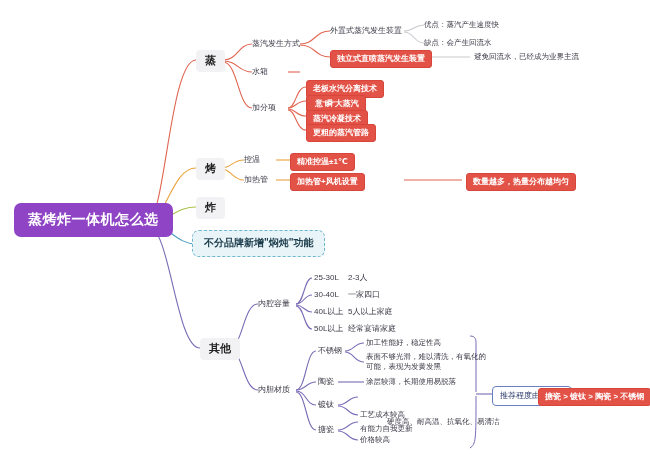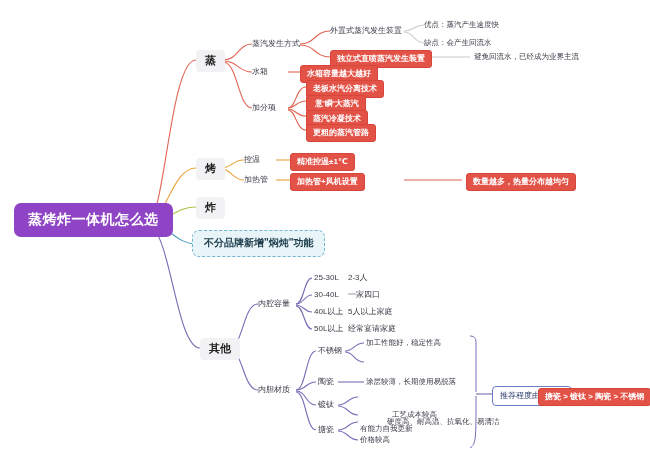--- a/index.html
+++ b/index.html
@@ -119,21 +119,20 @@
   <div class="node plain" style="left:252px;top:39px;">蒸汽发生方式</div>
 
   <div class="node plain" style="left:330px;top:26px;">外置式蒸汽发生装置</div>
   <div class="node plain-sm" style="left:424px;top:20px;">优点：蒸汽产生速度快</div>
   <div class="node plain-sm" style="left:424px;top:38px;">缺点：会产生回流水</div>
 
   <div class="node redbox" style="left:330px;top:50px;">独立式直喷蒸汽发生装置</div>
   <div class="node plain-sm" style="left:474px;top:52px;">避免回流水，已经成为业界主流</div>
 
   <div class="node plain" style="left:252px;top:67px;">水箱</div>
-  <div class="node redbox" style="left:300px;top:65px;">水箱容量越大越好</div>
 
   <div class="node plain" style="left:252px;top:103px;">加分项</div>
   <div class="node redbox" style="left:306px;top:80px;">老板水汽分离技术</div>
   <div class="node redbox" style="left:306px;top:95px;padding-left:8px;">意'瞬'大蒸汽</div>
   <div class="node redbox" style="left:306px;top:110px;">蒸汽冷凝技术</div>
   <div class="node redbox" style="left:306px;top:124px;">更粗的蒸汽管路</div>
 
   <div class="node lv1" style="left:196px;top:158px;">烤</div>
   <div class="node plain" style="left:244px;top:155px;">控温</div>
   <div class="node redbox" style="left:290px;top:153px;">精准控温±1℃</div>
@@ -159,27 +158,28 @@
     <span class="rng">40L以上</span><span>5人以上家庭</span>
   </div>
   <div class="node plain capacity" style="left:314px;top:324px;">
     <span class="rng">50L以上</span><span>经常宴请家庭</span>
   </div>
 
   <div class="node plain" style="left:258px;top:385px;">内胆材质</div>
 
   <div class="node plain" style="left:318px;top:346px;">不锈钢</div>
   <div class="node plain-sm" style="left:366px;top:338px;">加工性能好，稳定性高</div>
+  <div class="node plain-sm wrap2" style="left:366px;top:352px;">表面不够光滑，难以清洗，有氧化的可能，表现为发黄发黑</div>
 
   <div class="node plain" style="left:318px;top:377px;">陶瓷</div>
   <div class="node plain-sm" style="left:366px;top:377px;">涂层较薄，长期使用易脱落</div>
 
   <div class="node plain" style="left:318px;top:400px;">镀钛</div>
   <div class="node plain-sm" style="left:360px;top:392px;margin-top:32px;">有能力自我更新</div>
-  <div class="node plain-sm" style="left:360px;top:410px;margin-left:32px;">工艺成本较高</div>
+  <div class="node plain-sm" style="left:360px;top:410px;">工艺成本较高</div>
 
   <div class="node plain" style="left:318px;top:425px;">搪瓷</div>
   <div class="node plain-sm" style="left:360px;top:417px;margin-left:27px;">硬度高、耐高温、抗氧化、易清洁</div>
   <div class="node plain-sm" style="left:360px;top:435px;">价格较高</div>
 
   <div class="node blueline" style="left:492px;top:386px;">推荐程度由高到低</div>
   <div class="node redbox" style="left:538px;top:388px;">搪瓷 &gt; 镀钛 &gt; 陶瓷 &gt; 不锈钢</div>
 
 </div>
 

